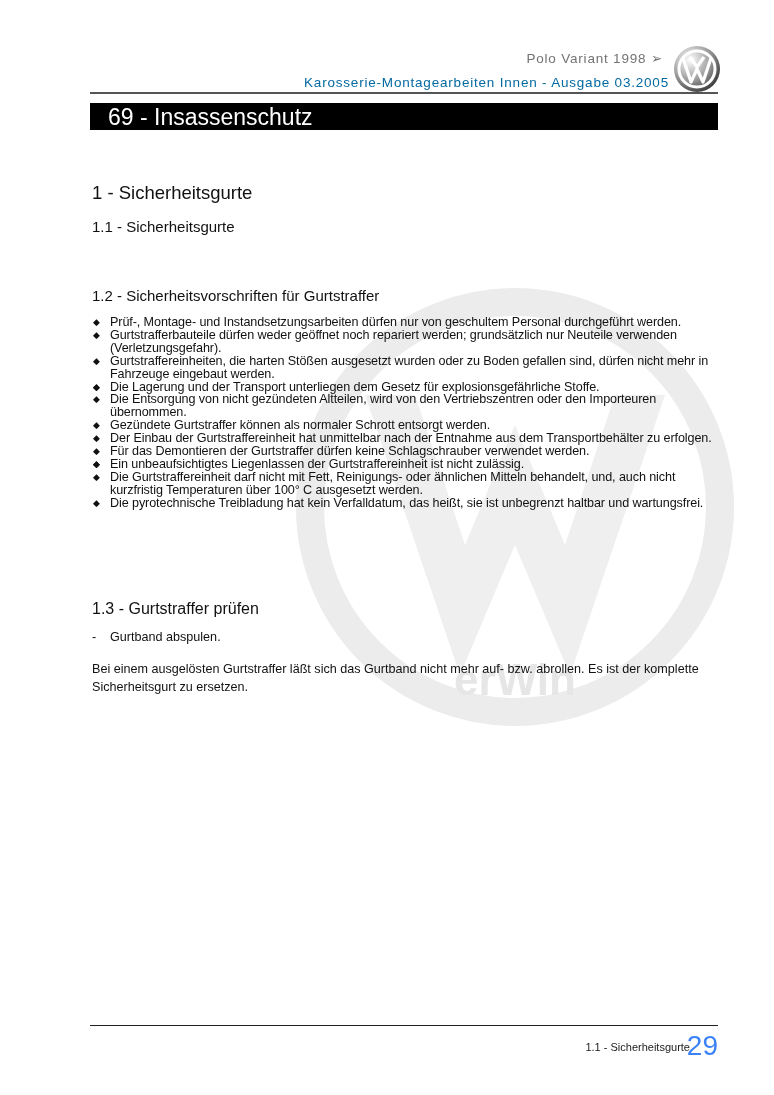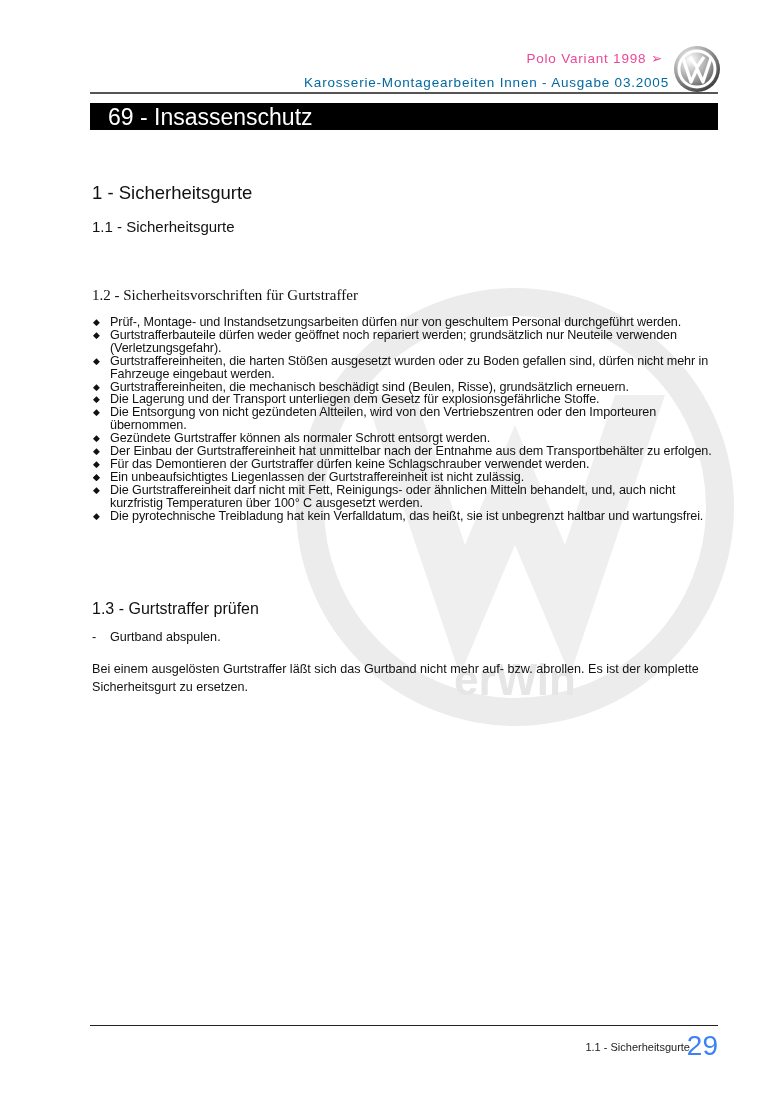--- a/index.html
+++ b/index.html
@@ -6,21 +6,21 @@
     body {
       width: 774px; height: 1095px; position: relative; overflow: hidden;
       font-family: "Liberation Sans", sans-serif; color: #111;
     }
     .watermark {
       position: absolute; left: 295px; top: 285px; width: 440px; height: 445px;
       pointer-events: none; z-index: 0;
     }
     .header-line1 {
       position: absolute; right: 111px; top: 50px;
-      font-size: 13.5px; letter-spacing: 0.8px; color: #ec4899;
+      font-size: 13.5px; letter-spacing: 0.8px; color: #737373;
     }
     .header-line2 {
       position: absolute; right: 105px; top: 75px;
       font-size: 13.5px; letter-spacing: 0.8px; color: #0369a1;
     }
     .header-rule {
       position: absolute; left: 90px; top: 92px; width: 628px; height: 2px; background: #555;
     }
     .logo {
       position: absolute; left: 673px; top: 45px; width: 48px; height: 48px;
@@ -73,27 +73,27 @@
   <circle cx="24" cy="24" r="18" fill="none" stroke="#fff" stroke-width="3"></circle>
   <path d="M10 13 L18 37 L24 24 L30 37 L38 13" fill="none" stroke="#fff" stroke-width="3.2" stroke-linejoin="round"></path>
   <path d="M17 12 L24 22 L31 12" fill="none" stroke="#fff" stroke-width="3.2" stroke-linejoin="round"></path>
 </svg>
 
 <div class="chapter-bar">69 - Insassenschutz</div>
 
 <div class="content">
   <div class="h1">1 - Sicherheitsgurte</div>
   <div class="h2" style="top:218px;">1.1 - Sicherheitsgurte</div>
-  <div class="h2" style="top:287px;font-family:Liberation Serif, serif;">1.2 - Sicherheitsvorschriften für Gurtstraffer</div>
+  <div class="h2" style="top:287px;">1.2 - Sicherheitsvorschriften für Gurtstraffer</div>
 
   <ul class="bullets">
     <li><span class="dot">◆</span><span>Prüf-, Montage- und Instandsetzungsarbeiten dürfen nur von geschultem Personal durchgeführt werden.</span></li>
     <li><span class="dot">◆</span><span>Gurtstrafferbauteile dürfen weder geöffnet noch repariert werden; grundsätzlich nur Neuteile verwenden (Verletzungsgefahr).</span></li>
     <li><span class="dot">◆</span><span>Gurtstraffereinheiten, die harten Stößen ausgesetzt wurden oder zu Boden gefallen sind, dürfen nicht mehr in Fahrzeuge eingebaut werden.</span></li>
-    <li><span class="dot">◆</span><span>Gurtstraffereinheiten, die mechanisch beschädigt sind (Beulen, Risse), grundsätzlich erneuern.</span></li>
+    <li><span class="dot">◆</span></li>
     <li><span class="dot">◆</span><span>Die Lagerung und der Transport unterliegen dem Gesetz für explosionsgefährliche Stoffe.</span></li>
     <li><span class="dot">◆</span><span>Die Entsorgung von nicht gezündeten Altteilen, wird von den Vertriebszentren oder den Importeuren übernommen.</span></li>
     <li><span class="dot">◆</span><span>Gezündete Gurtstraffer können als normaler Schrott entsorgt werden.</span></li>
     <li><span class="dot">◆</span><span>Der Einbau der Gurtstraffereinheit hat unmittelbar nach der Entnahme aus dem Transportbehälter zu erfolgen.</span></li>
     <li><span class="dot">◆</span><span>Für das Demontieren der Gurtstraffer dürfen keine Schlagschrauber verwendet werden.</span></li>
     <li><span class="dot">◆</span></li>
     <li><span class="dot">◆</span><span>Ein unbeaufsichtigtes Liegenlassen der Gurtstraffereinheit ist nicht zulässig.</span></li>
     <li><span class="dot">◆</span><span>Die Gurtstraffereinheit darf nicht mit Fett, Reinigungs- oder ähnlichen Mitteln behandelt, und, auch nicht kurzfristig Temperaturen über 100° C ausgesetzt werden.</span></li>
     <li><span class="dot">◆</span><span>Die pyrotechnische Treibladung hat kein Verfalldatum, das heißt, sie ist unbegrenzt haltbar und wartungsfrei.</span></li>
   </ul>

